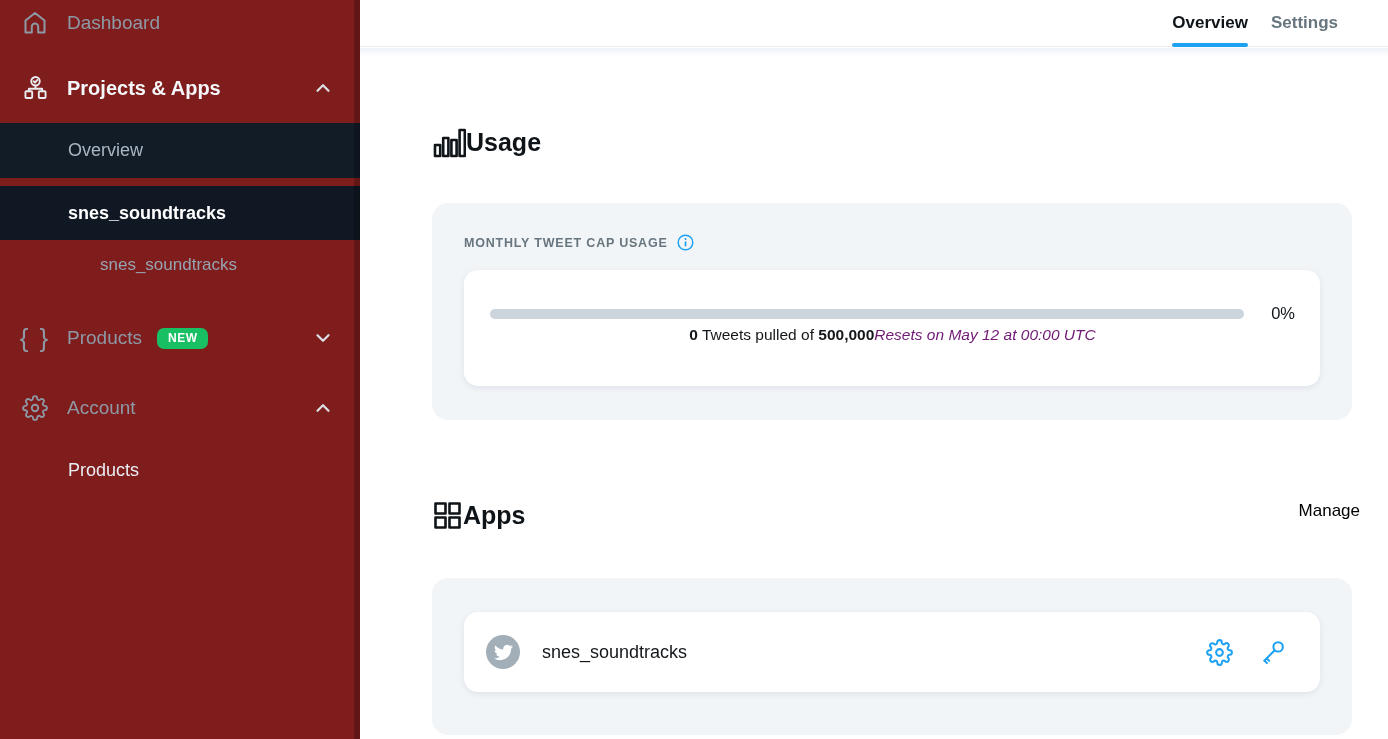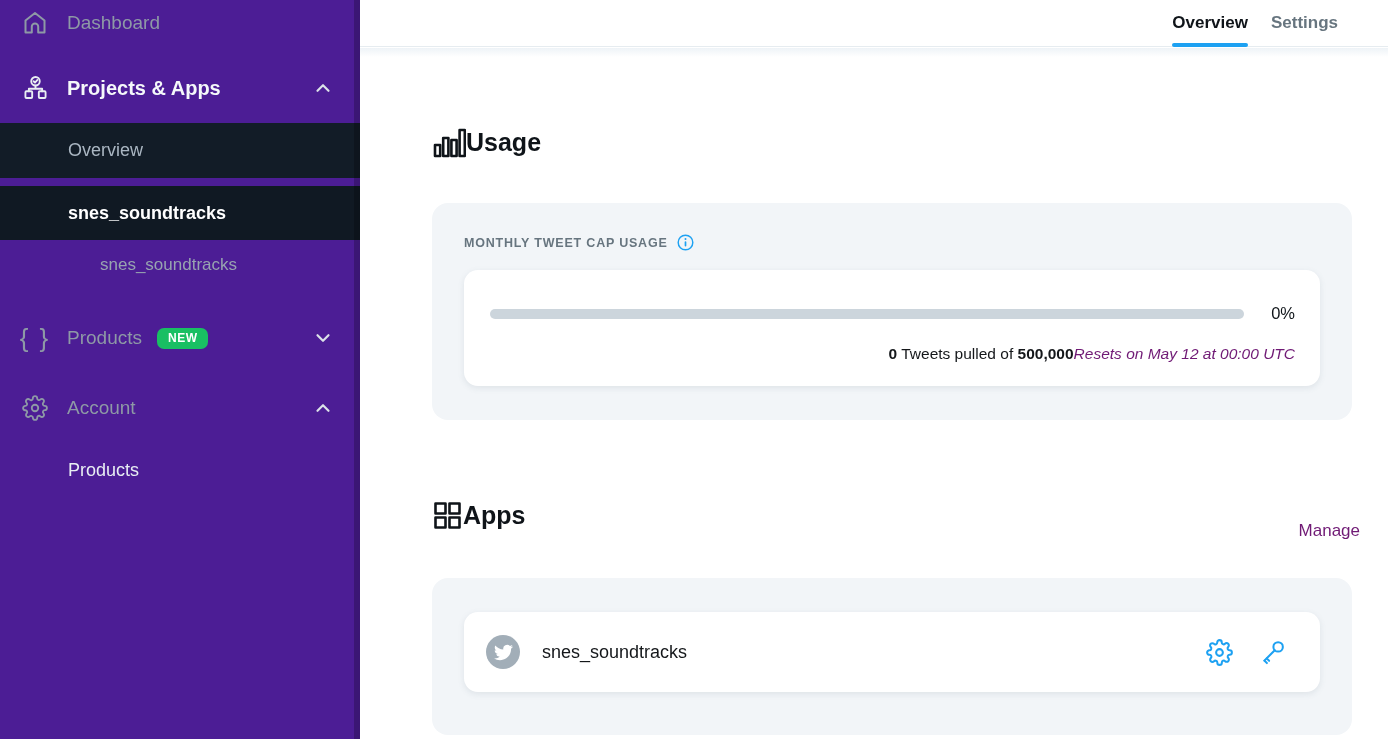--- a/index.html
+++ b/index.html
@@ -8,21 +8,21 @@
     font-family:"Liberation Sans", sans-serif;
     background:#ffffff;
     position:relative;
     overflow:hidden;
     color:#0f1419;
   }
 
   
   .sidebar {
     position:absolute; left:0; top:0; width:360px; height:739px;
-    background:#4c1d95;
+    background:#7f1d1d;
   }
   .sidebar-edge {
     position:absolute; right:0; top:0; width:6px; height:100%;
     background:rgba(0,0,0,0.22);
   }
   .nav-row {
     position:absolute; left:0; width:100%;
     display:flex; align-items:center; cursor:pointer;
   }
   .nav-row .icon-box {
@@ -112,30 +112,30 @@
     position:absolute; left:26px; right:25px; top:34px;
     display:flex; align-items:center;
   }
   .progress-track {
     flex:1; height:10px; background:#ccd5dc; border-radius:5px; overflow:hidden;
   }
   .progress-fill { height:100%; background:#1da1f2; border-radius:5px; }
   .percent-label { margin-left:27px; font-size:16.5px; color:#0f1419; }
 
   .usage-text-row {
-    position:absolute; left:26px; right:25px; top:75px;
-    display:flex; justify-content:flex-end; align-items:baseline;
+    position:absolute; left:26px; right:25px; top:56px;
+    display:flex; justify-content:center; align-items:baseline;
   }
   .pulled-line { font-size:15.5px; color:#14171a; }
   .pulled-line b { font-weight:bold; }
   .resets-line { font-size:15.5px; font-style:italic; color:#701a75; }
 
   .manage-link {
-    position:absolute; right:28px; top:521px;
-    font-size:17px; color:#701a75; cursor:pointer;
+    position:absolute; right:28px; top:501px;
+    font-size:17px; color:#000000; cursor:pointer;
   }
 
   .app-avatar {
     width:34px; height:34px; border-radius:50%;
     background:#a2aeb8; flex:none;
     display:flex; align-items:center; justify-content:center;
   }
   .app-name { margin-left:22px; font-size:18px; color:#14171a; }
   .app-actions { margin-left:auto; display:flex; align-items:center; gap:26px; }
   .icon-btn { display:flex; cursor:pointer; }

